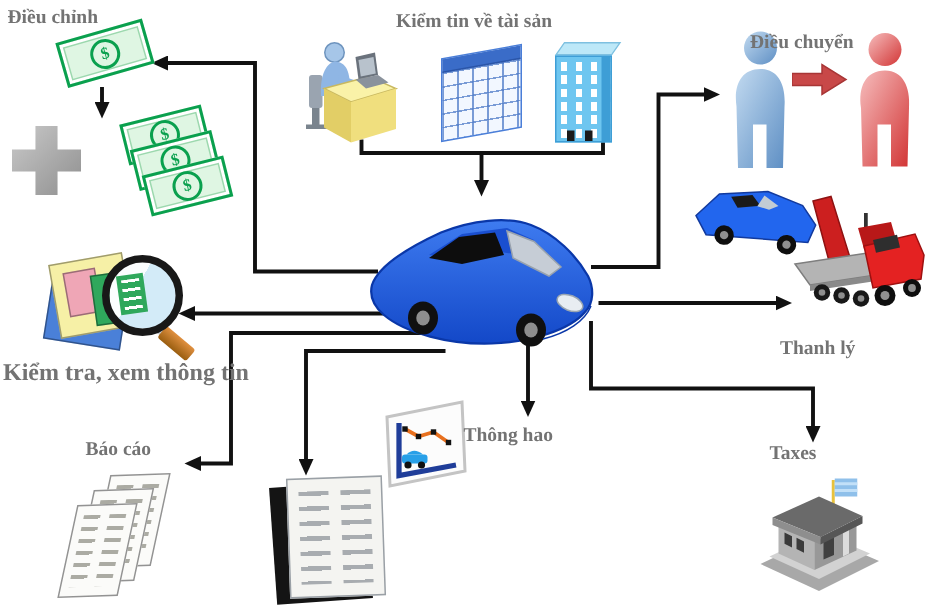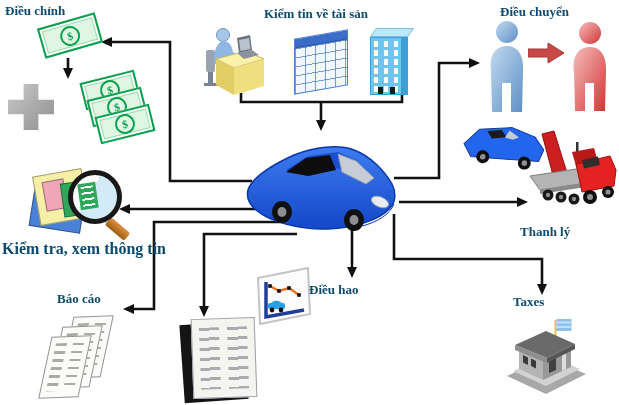--- a/index.html
+++ b/index.html
@@ -1,20 +1,20 @@
 <!DOCTYPE html>
 <html><head>
 <meta charset="utf-8">
 <style>
   html,body{margin:0;padding:0;background:#fff;}
   .canvas{position:relative;width:619px;height:405px;background:#fff;overflow:hidden;
           font-family:"Liberation Serif",serif;}
   .wires{position:absolute;left:0;top:0;z-index:1;}
   .node{position:absolute;z-index:2;}
-  .lbl{position:absolute;z-index:3;font-weight:bold;font-size:13px;color:#0c4a6e;white-space:nowrap;}
+  .lbl{position:absolute;z-index:3;font-weight:bold;font-size:13px;color:#737373;white-space:nowrap;}
   .lbl.small{font-size:16px;}
   
   .bill{position:absolute;background:#DFF6E3;border:2px solid #0AA04E;
         box-shadow:inset 0 0 0 2px #fff,inset 0 0 0 3px #9CD8AE;
         display:flex;align-items:center;justify-content:center;}
   .bill-c{width:16px;height:16px;border:2px solid #0AA04E;border-radius:50%;color:#0AA04E;
           font:bold 11px "Liberation Serif",serif;display:flex;align-items:center;justify-content:center;}
   .plus{position:absolute;left:8px;top:84px;width:46px;height:46px;
         background:linear-gradient(135deg,#C9C9C9,#8F8F8F);
         clip-path:polygon(34% 0,66% 0,66% 34%,100% 34%,100% 66%,66% 66%,66% 100%,34% 100%,34% 66%,0 66%,0 34%,34% 34%);
@@ -74,25 +74,25 @@
       <path d="M297,234 L204,234 L204,308" marker-end="url(#ah)"></path>
       <path d="M352,229 L352,269" marker-end="url(#ah)"></path>
       <path d="M394,178 L439,178 L439,63 L471,63" marker-end="url(#ah)"></path>
       <path d="M399,202 L519,202" marker-end="url(#ah)"></path>
       <path d="M394,214 L394,259 L542,259 L542,286" marker-end="url(#ah)"></path>
     </g>
   </svg>
 
   <div class="lbl" style="left:5px;top:3px">Điều chỉnh</div>
   <div class="lbl" style="left:264px;top:6px">Kiểm tin về tài sản</div>
-  <div class="lbl" style="left:500px;top:4px">Điều chuyển</div>
+  <div class="lbl" style="left:500px;top:20px">Điều chuyển</div>
   <div class="lbl small" style="left:2px;top:240px">Kiểm tra, xem thông tin</div>
   <div class="lbl" style="left:520px;top:224px">Thanh lý</div>
   <div class="lbl" style="left:57px;top:291px">Báo cáo</div>
-  <div class="lbl" style="left:309px;top:282px">Điều hao</div>
+  <div class="lbl" style="left:309px;top:282px">Thông hao</div>
   <div class="lbl" style="left:513px;top:294px">Taxes</div>
 
   <div class="node" style="left:0;top:0;width:150px;height:140px">
     <div class="bill" style="left:40px;top:20px;width:56px;height:27px;transform:rotate(-16deg)">
         <span class="bill-c">$</span>
       </div>
     <div class="bill" style="left:82px;top:76px;width:52px;height:24px;transform:rotate(-14deg)">
         <span class="bill-c">$</span>
       </div>
     <div class="bill" style="left:89px;top:93px;width:52px;height:24px;transform:rotate(-14deg)">

